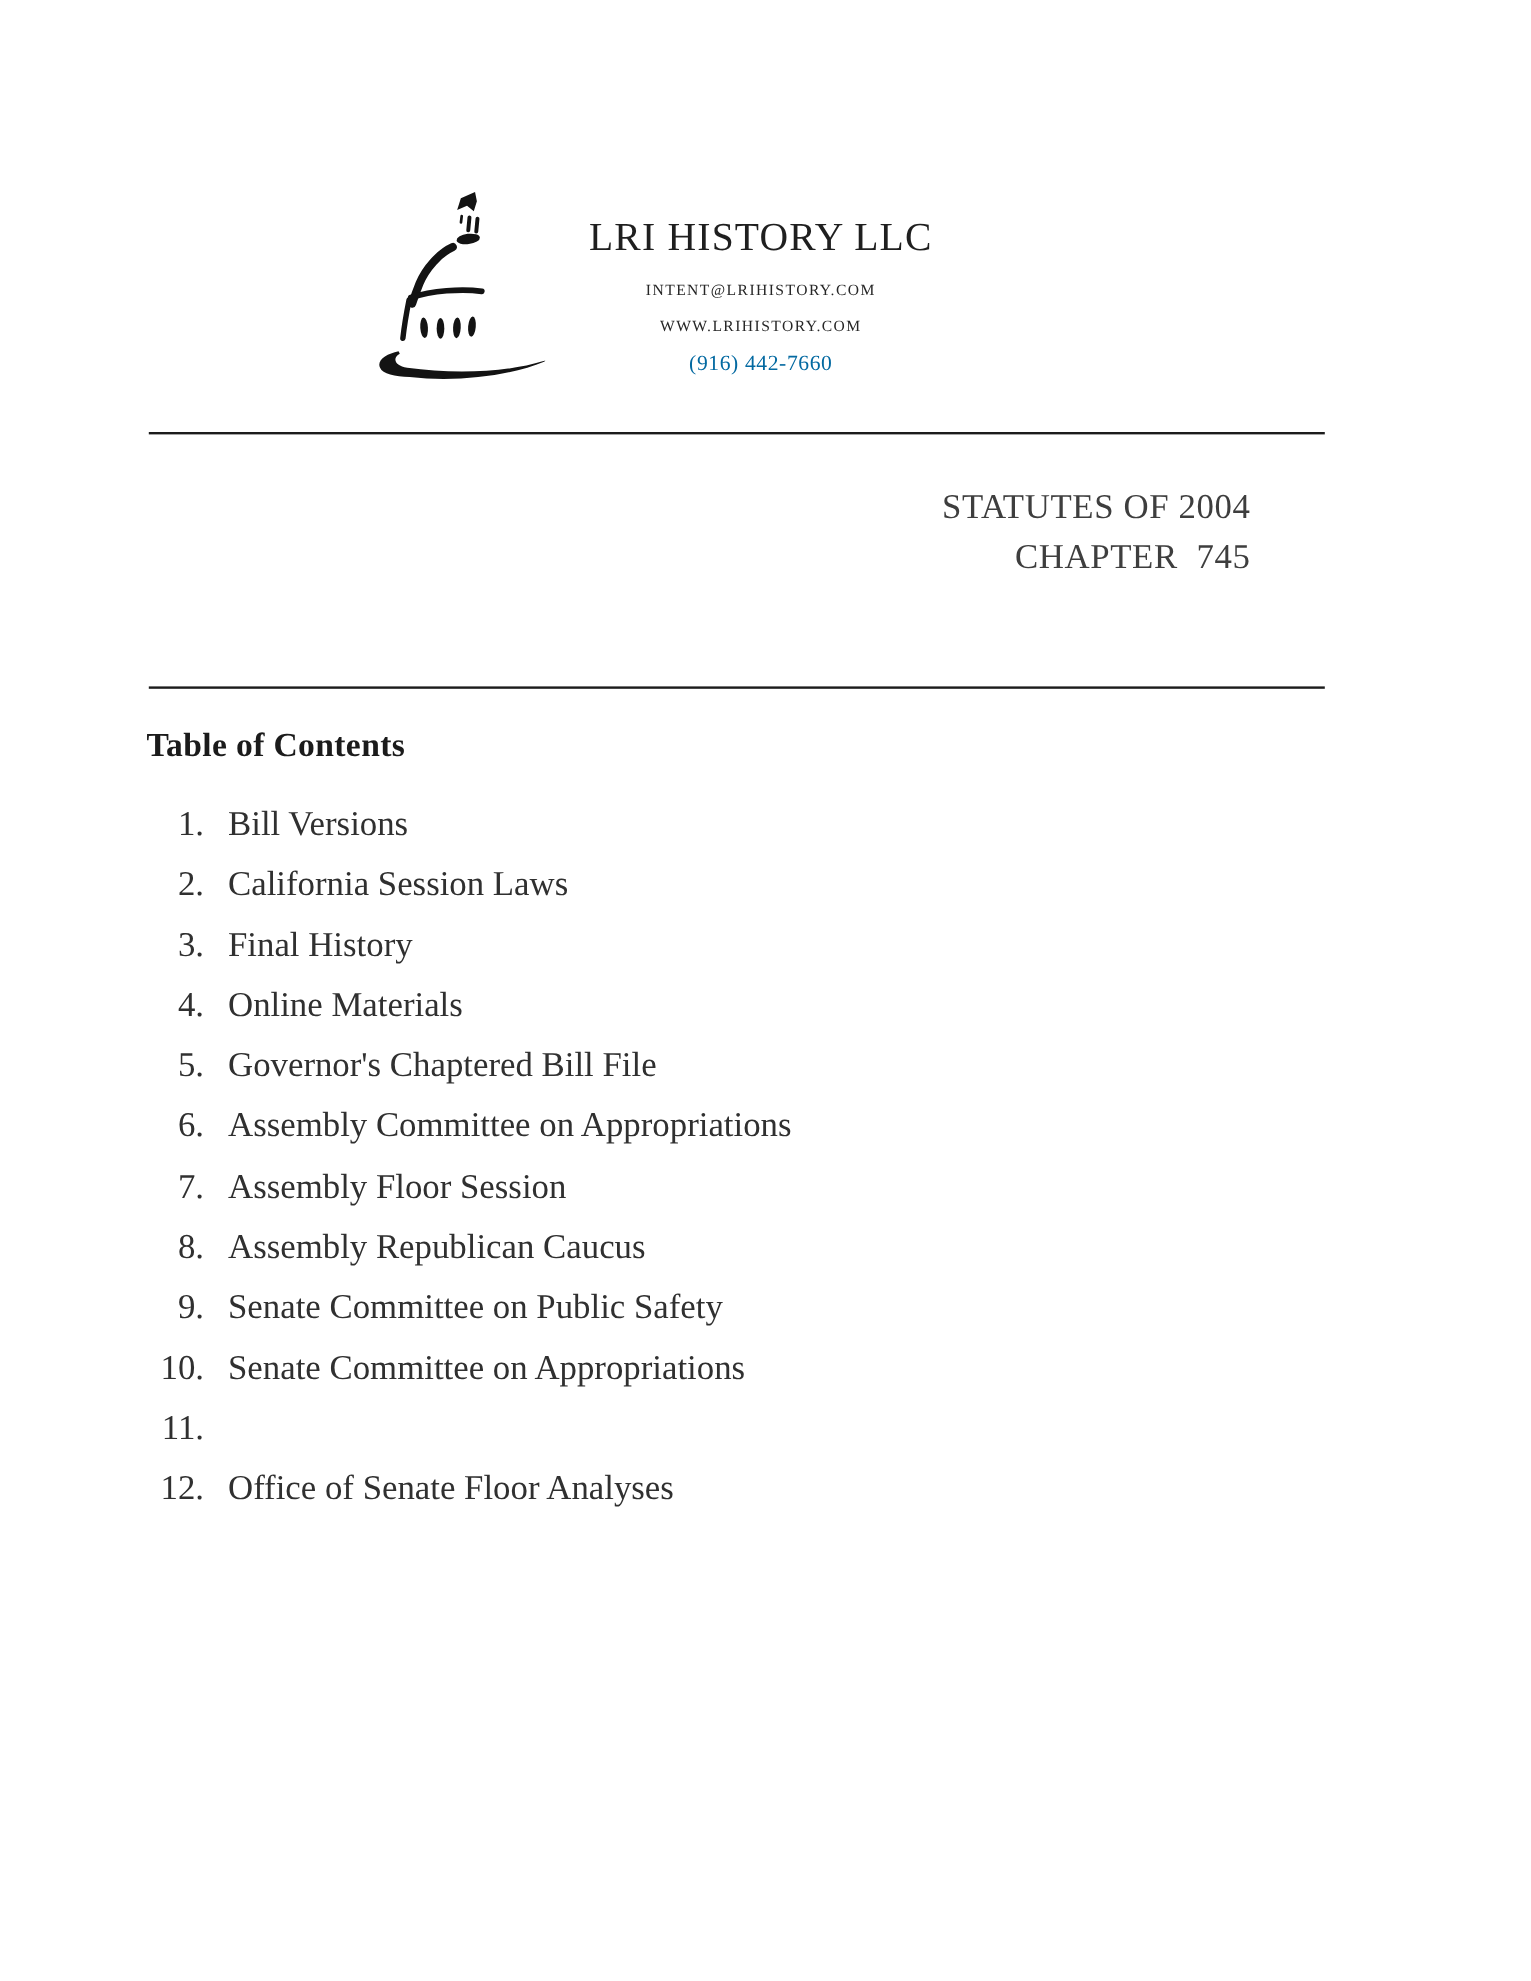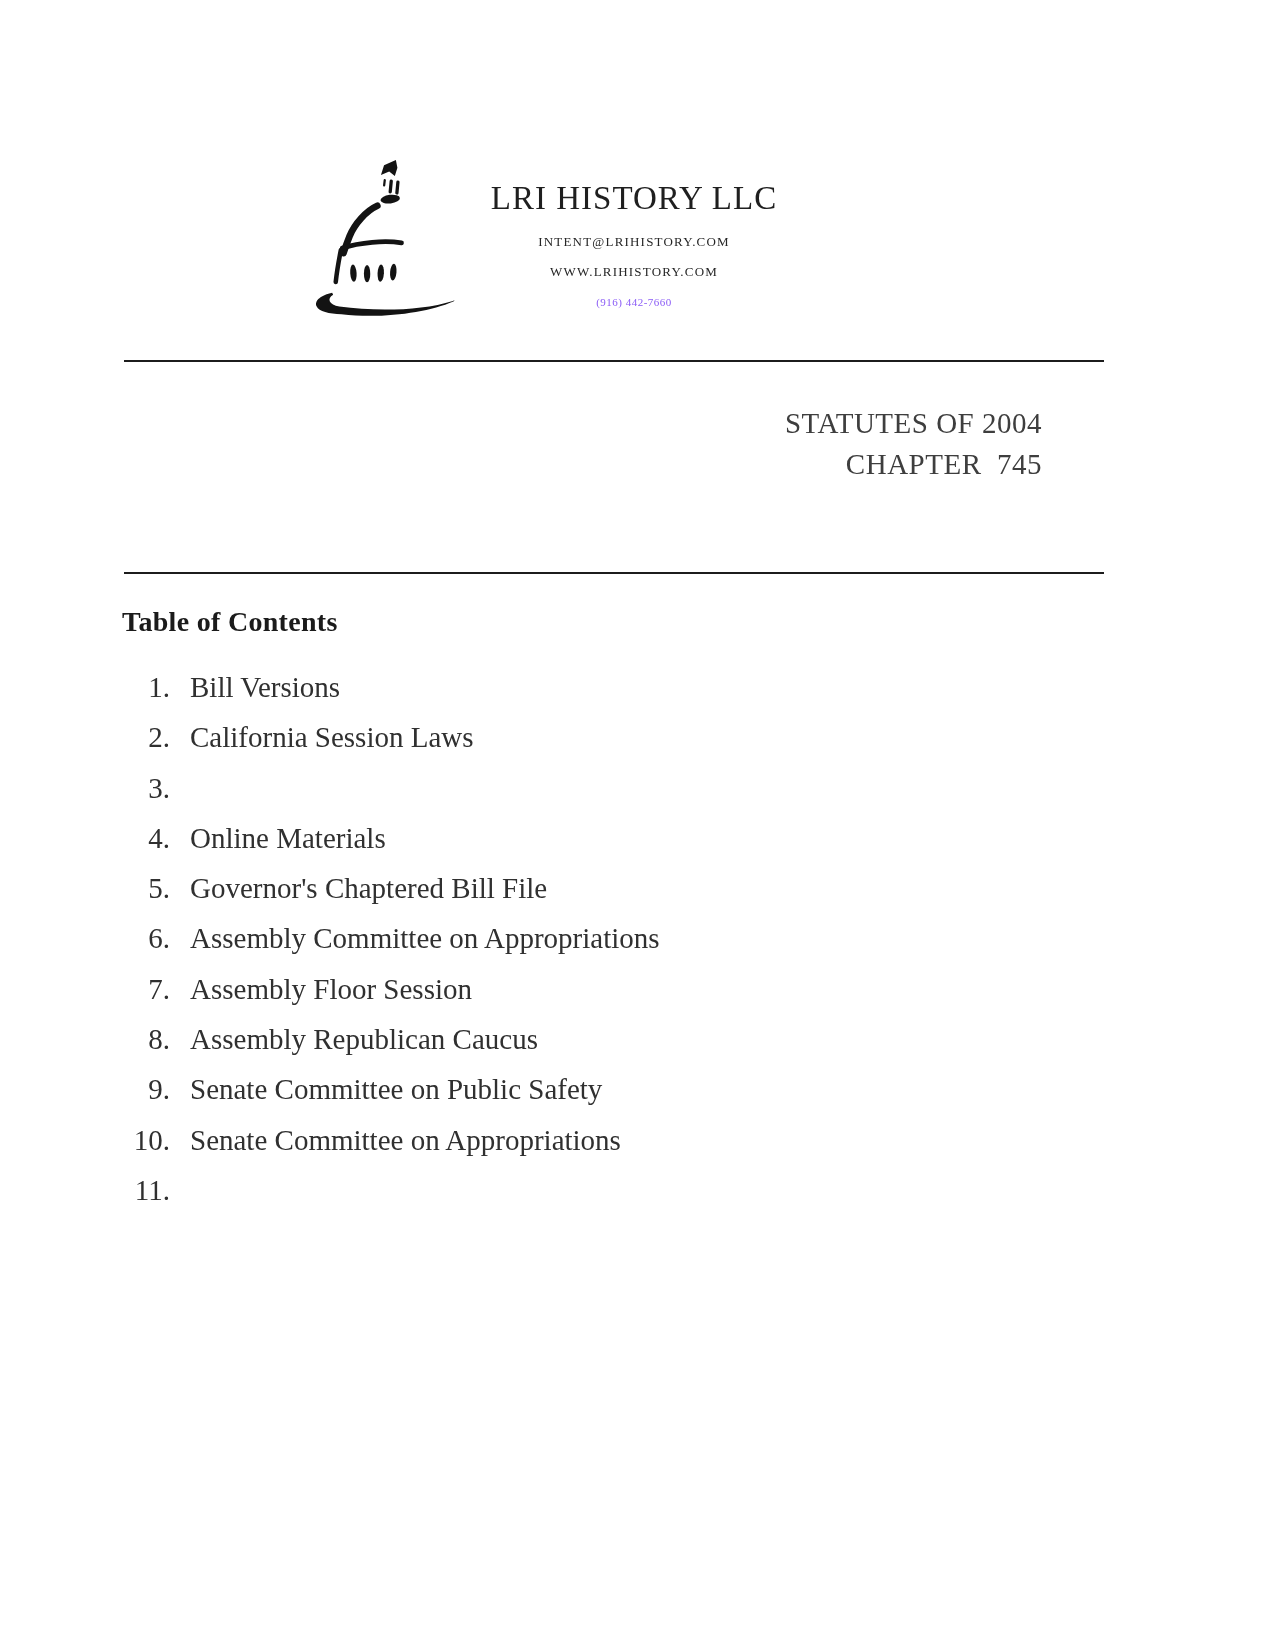--- a/index.html
+++ b/index.html
@@ -37,24 +37,24 @@
   }
   .lh-line {
     font-size: 13px;
     line-height: 30px;
     letter-spacing: 1.2px;
     white-space: nowrap;
     color: #262626;
   }
   .lh-email { margin-top: 12px; }
   .lh-phone {
-    font-size: 11px;
+    font-size: 18px;
     line-height: 30px;
     letter-spacing: 0.5px;
-    color: #8b5cf6;
+    color: #0369a1;
     text-align: center;
   }
 
   
   .rule {
     position: absolute;
     left: 124px;
     width: 980px;
     height: 2px;
     background: #1c1c1c;
@@ -169,20 +169,21 @@
     <div class="toc-row">
       <span class="toc-num">1.</span>
       <span class="toc-label">Bill Versions</span>
     </div>
     <div class="toc-row">
       <span class="toc-num">2.</span>
       <span class="toc-label">California Session Laws</span>
     </div>
     <div class="toc-row">
       <span class="toc-num">3.</span>
+      <span class="toc-label">Final History</span>
     </div>
     <div class="toc-row">
       <span class="toc-num">4.</span>
       <span class="toc-label">Online Materials</span>
     </div>
     <div class="toc-row">
       <span class="toc-num">5.</span>
       <span class="toc-label">Governor's Chaptered Bill File</span>
     </div>
     <div class="toc-row">
@@ -201,15 +202,19 @@
       <span class="toc-num">9.</span>
       <span class="toc-label">Senate Committee on Public Safety</span>
     </div>
     <div class="toc-row">
       <span class="toc-num">10.</span>
       <span class="toc-label">Senate Committee on Appropriations</span>
     </div>
     <div class="toc-row">
       <span class="toc-num">11.</span>
     </div>
+    <div class="toc-row">
+      <span class="toc-num">12.</span>
+      <span class="toc-label">Office of Senate Floor Analyses</span>
+    </div>
   </div>
 
 </div>
 
 </body></html>

